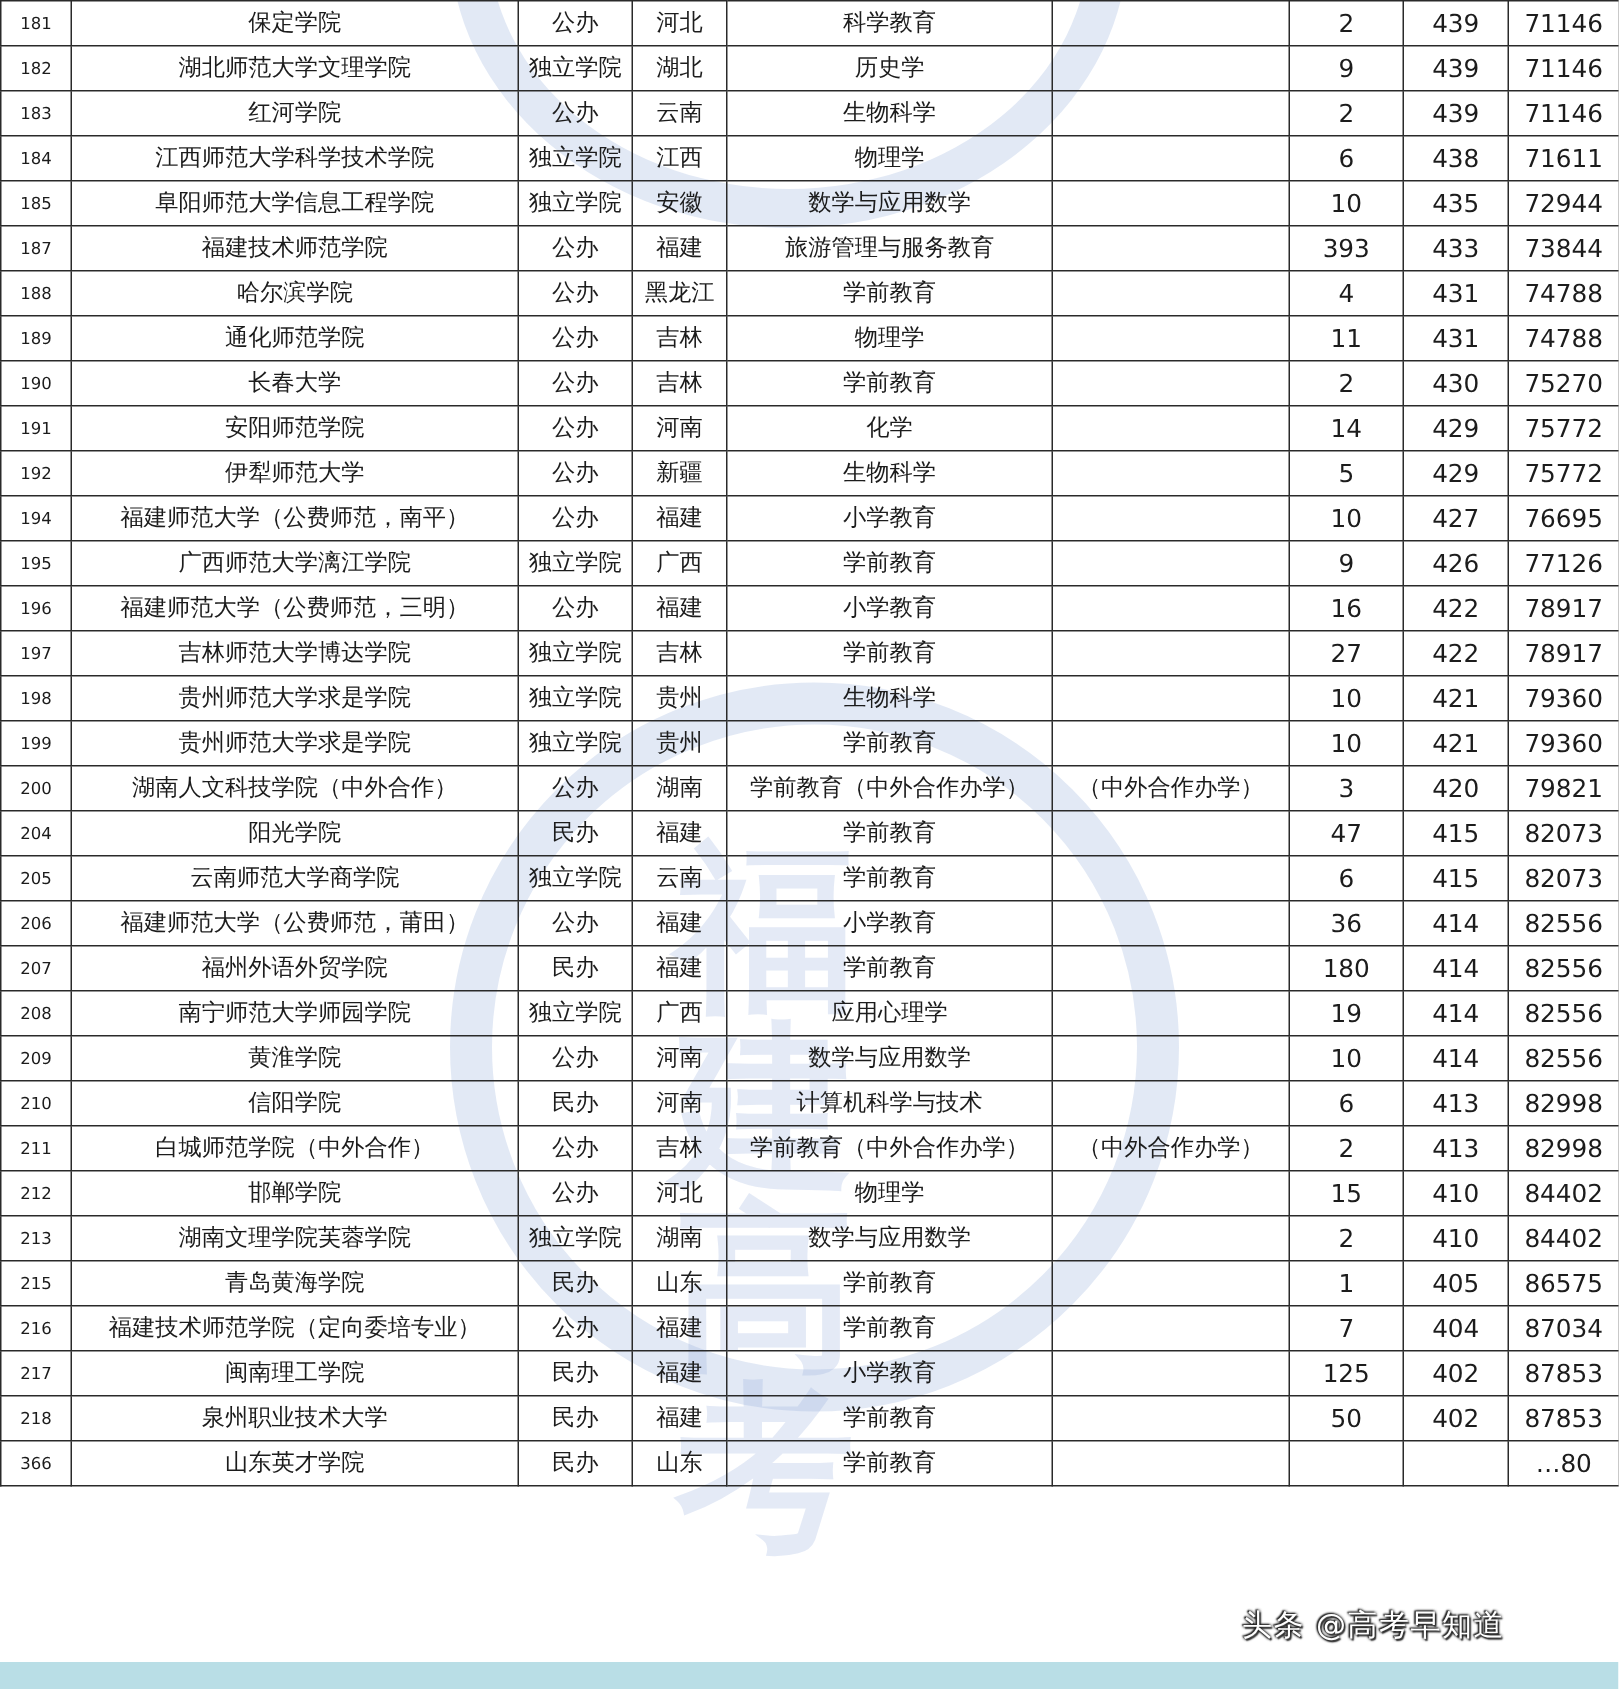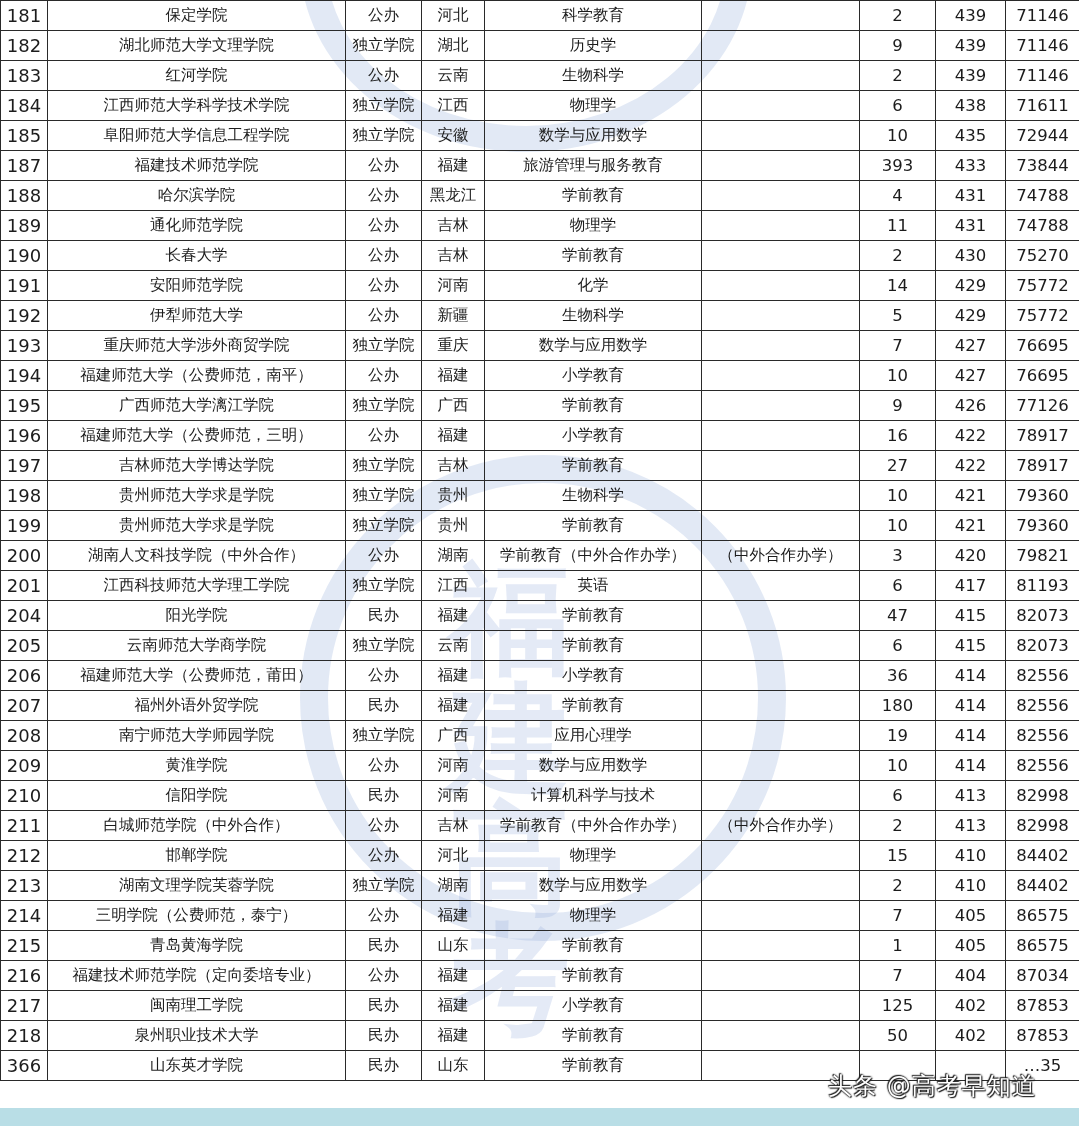--- a/index.html
+++ b/index.html
@@ -68,35 +68,35 @@
       padding: 0;
       font-size: 15.5px;
       color: #1c1c1c;
       text-align: center;
       vertical-align: middle;
       white-space: nowrap;
       overflow: hidden;
       background: transparent;
     }
     table.data td.num { font-size: 16.5px; }
-    table.data td.idx { font-size: 18px; margin-top: 21px; }
+    table.data td.idx { font-size: 11px; margin-top: 21px; }
     .footer-bar {
       position: absolute;
       left: 0;
       top: 1108px;
       width: 1079px;
       height: 18px;
       background: #b9dee6;
       z-index: 2;
     }
     .credit {
       position: absolute;
       left: 828px;
       top: 1070px;
-      font-size: 24px;
+      font-size: 20px;
       color: #ffffff;
       z-index: 3;
       text-shadow: 0 0 2px #222, 0 0 2px #222, 1px 1px 1px #222, -1px -1px 1px #222;
       letter-spacing: 1px;
       white-space: nowrap;
     }
   </style>
 </head>
 <body>
 
@@ -234,31 +234,20 @@
           <td>伊犁师范大学</td>
           <td>公办</td>
           <td>新疆</td>
           <td>生物科学</td>
           <td></td>
           <td class="num">5</td>
           <td class="num">429</td>
           <td class="num">75772</td>
         </tr>
         <tr>
-          <td class="idx">193</td>
-          <td>重庆师范大学涉外商贸学院</td>
-          <td>独立学院</td>
-          <td>重庆</td>
-          <td>数学与应用数学</td>
-          <td></td>
-          <td class="num">7</td>
-          <td class="num">427</td>
-          <td class="num">76695</td>
-        </tr>
-        <tr>
           <td class="idx">194</td>
           <td>福建师范大学（公费师范，南平）</td>
           <td>公办</td>
           <td>福建</td>
           <td>小学教育</td>
           <td></td>
           <td class="num">10</td>
           <td class="num">427</td>
           <td class="num">76695</td>
         </tr>
@@ -322,31 +311,20 @@
           <td>湖南人文科技学院（中外合作）</td>
           <td>公办</td>
           <td>湖南</td>
           <td>学前教育（中外合作办学）</td>
           <td>（中外合作办学）</td>
           <td class="num">3</td>
           <td class="num">420</td>
           <td class="num">79821</td>
         </tr>
         <tr>
-          <td class="idx">201</td>
-          <td>江西科技师范大学理工学院</td>
-          <td>独立学院</td>
-          <td>江西</td>
-          <td>英语</td>
-          <td></td>
-          <td class="num">6</td>
-          <td class="num">417</td>
-          <td class="num">81193</td>
-        </tr>
-        <tr>
           <td class="idx">204</td>
           <td>阳光学院</td>
           <td>民办</td>
           <td>福建</td>
           <td>学前教育</td>
           <td></td>
           <td class="num">47</td>
           <td class="num">415</td>
           <td class="num">82073</td>
         </tr>
@@ -443,31 +421,20 @@
           <td>湖南文理学院芙蓉学院</td>
           <td>独立学院</td>
           <td>湖南</td>
           <td>数学与应用数学</td>
           <td></td>
           <td class="num">2</td>
           <td class="num">410</td>
           <td class="num">84402</td>
         </tr>
         <tr>
-          <td class="idx">214</td>
-          <td>三明学院（公费师范，泰宁）</td>
-          <td>公办</td>
-          <td>福建</td>
-          <td>物理学</td>
-          <td></td>
-          <td class="num">7</td>
-          <td class="num">405</td>
-          <td class="num">86575</td>
-        </tr>
-        <tr>
           <td class="idx">215</td>
           <td>青岛黄海学院</td>
           <td>民办</td>
           <td>山东</td>
           <td>学前教育</td>
           <td></td>
           <td class="num">1</td>
           <td class="num">405</td>
           <td class="num">86575</td>
         </tr>
@@ -506,20 +473,20 @@
         </tr>
         <tr>
           <td class="idx">366</td>
           <td>山东英才学院</td>
           <td>民办</td>
           <td>山东</td>
           <td>学前教育</td>
           <td></td>
           <td class="num"></td>
           <td class="num"></td>
-          <td class="num">…35</td>
+          <td class="num">…80</td>
         </tr>
       </tbody>
   </table>
 
   <div class="footer-bar"></div>
   <div class="credit">头条 @高考早知道</div>
 </div>
 
 </body></html>

